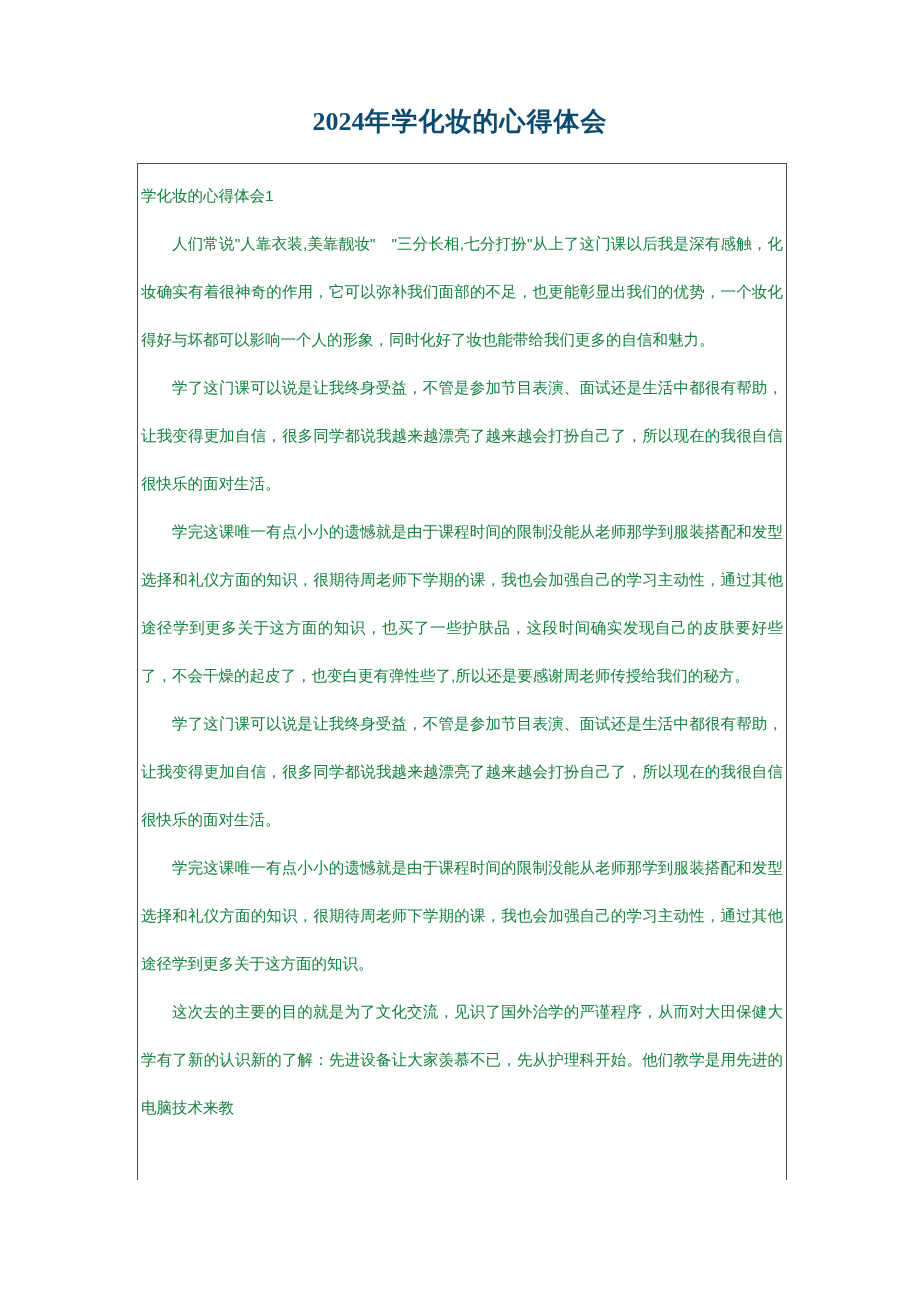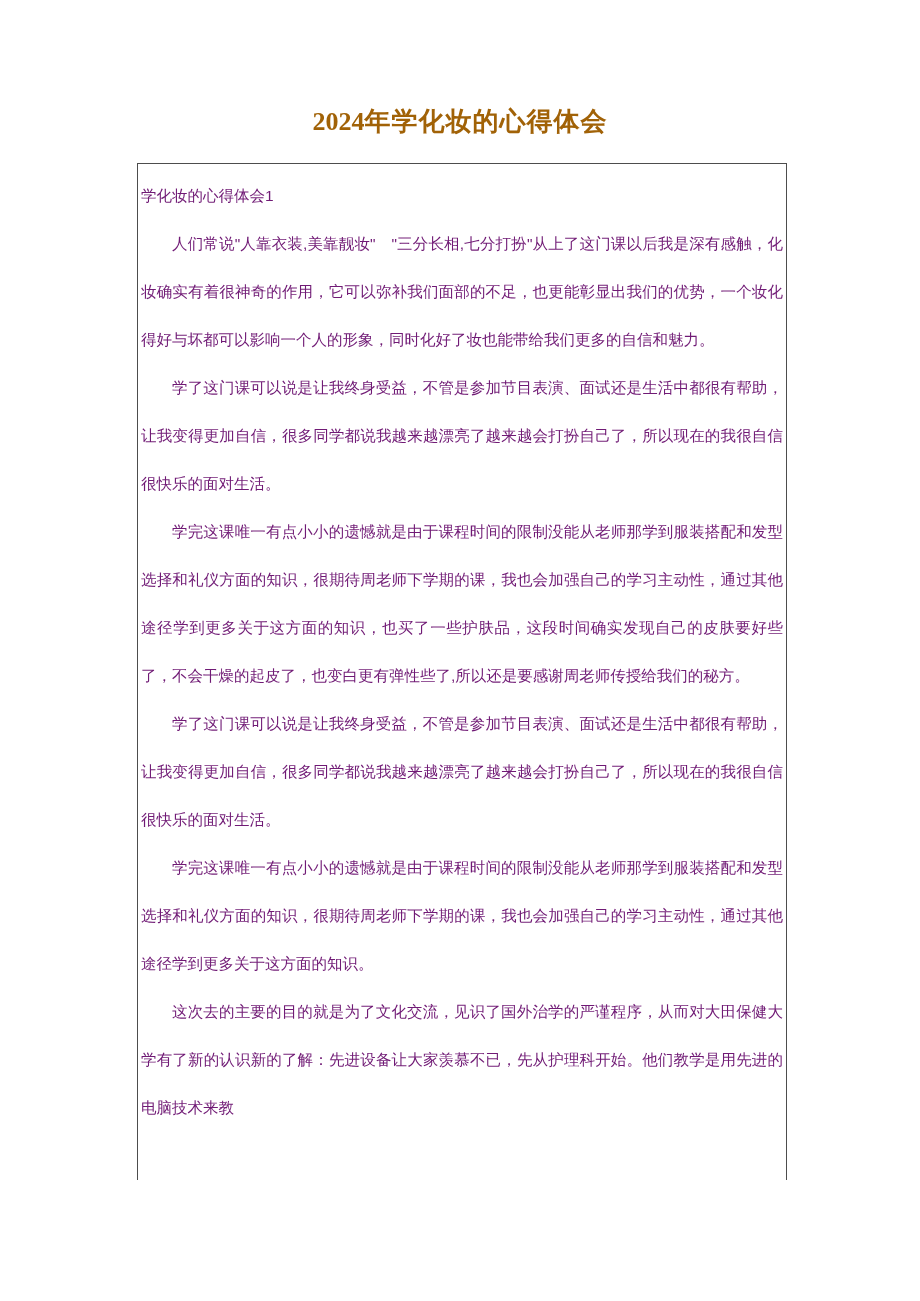--- a/index.html
+++ b/index.html
@@ -17,40 +17,40 @@
   }
   .doc-title {
     position: absolute;
     top: 101px;
     left: 0;
     width: 100%;
     margin: 0;
     text-align: center;
     font-size: 26px;
     font-weight: bold;
-    color: #a16207;
+    color: #0c4a6e;
     letter-spacing: 1px;
     line-height: 40px;
   }
   .doc-title .year {
     font-family: "Liberation Serif", "DejaVu Serif", serif;
     letter-spacing: 0;
   }
   .textbox {
     position: absolute;
     left: 137px;
     top: 163px;
     width: 650px;
     height: 1017px;
     box-sizing: border-box;
     border: 1px solid #4d4d4d;
     border-bottom: none;
     padding: 8px 3px 0 3px;
     overflow: hidden;
-    color: #701a75;
+    color: #15803d;
     font-size: 15.5px;
     line-height: 48px;
     text-align: justify;
   }
   .textbox p {
     margin: 0;
     padding: 0;
   }
   .textbox p.para {
     text-indent: 2em;

